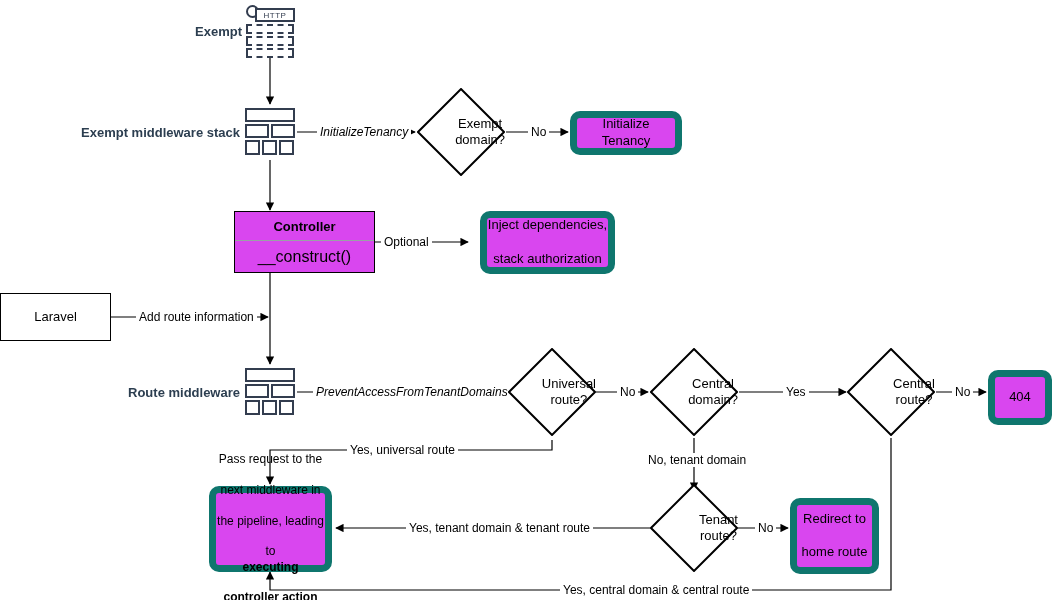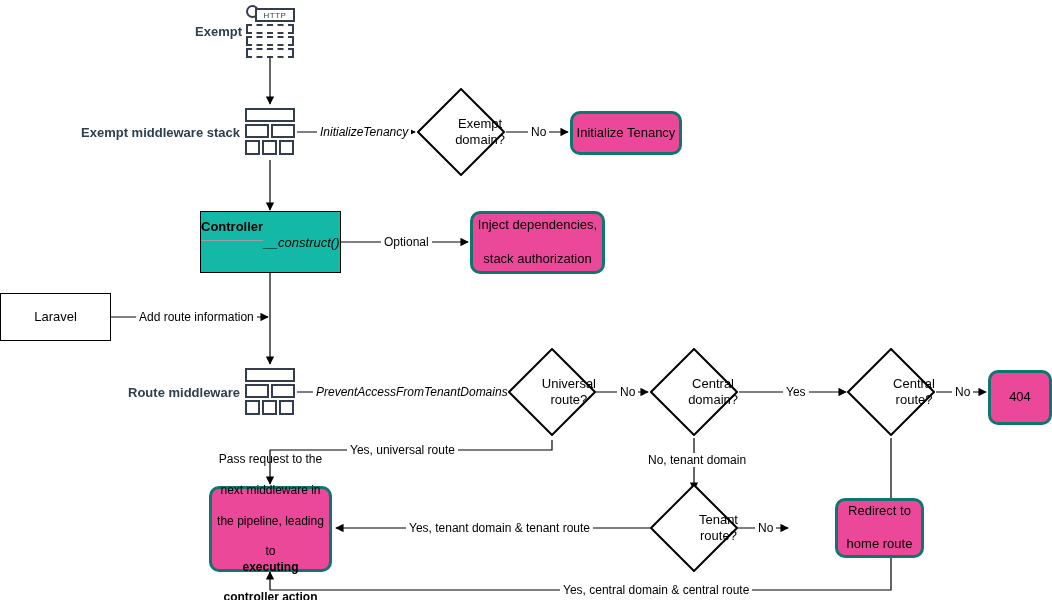--- a/index.html
+++ b/index.html
@@ -26,23 +26,23 @@
   .rect-node{
     border:1px solid #000;
     background:#fff;
     display:flex;align-items:center;justify-content:center;
     font-size:13px;color:#000;
     text-align:center;line-height:1.25;
   }
 
   
   .round-node{
-    border:3px solid #0f766e;
+    border:7px solid #0f766e;
     border-radius:10px;
-    background:#ec4899;
+    background:#d946ef;
     display:flex;align-items:center;justify-content:center;
     font-size:13px;color:#000;
     text-align:center;line-height:1.3;
   }
   .round-node span{display:block;}
 
   
   .diamond{
     display:flex;align-items:center;justify-content:flex-end;
   }
@@ -51,33 +51,33 @@
     font-size:13px;color:#000;text-align:center;line-height:1.25;
   }
   .diamond .dshape{
     position:absolute;left:0;top:0;width:100%;height:100%;
     z-index:1;
   }
 
   
   .uml{
     border:1px solid #000;
-    background:#14b8a6;
-    display:flex;flex-direction:row;
+    background:#d946ef;
+    display:flex;flex-direction:column;margin-left:34px;
   }
   .uml-title{
     height:28px;
     display:flex;align-items:center;justify-content:center;
     font-size:13px;font-weight:bold;color:#000;
     border-bottom:1px solid #9aa0a6;
   }
   .uml-row{
     flex:1;
     display:flex;align-items:center;justify-content:center;
-    font-size:13px;color:#000;font-style:italic;
+    font-size:16px;color:#000;
   }
 
   
   .side-label{
     position:absolute;
     font-size:13px;font-weight:bold;color:#2c3e50;
     white-space:nowrap;text-align:right;
   }
 
   
@@ -219,21 +219,21 @@
     <span>Initialize Tenancy</span>
   </div>
 
   <div class="node uml" style="left:200px;top:211px;width:141px;height:62px;">
     <div class="uml-title">Controller</div>
     <div class="uml-row">__construct()</div>
   </div>
 
   <div class="edge-label" style="left:381px;top:235px;">Optional</div>
 
-  <div class="node round-node" style="left:470px;top:211px;width:135px;height:63px;">
+  <div class="node round-node" style="left:480px;top:211px;width:135px;height:63px;">
     <div>
       <span>Inject dependencies,</span><br>
       <span>stack authorization</span>
     </div>
   </div>
 
   <div class="node rect-node" style="left:0px;top:293px;width:111px;height:48px;">
     <span>Laravel</span>
   </div>
 
@@ -301,21 +301,21 @@
       <polygon points="44,1 87,44 44,87 1,44" fill="#fff" stroke="#000" stroke-width="2"></polygon>
     </svg>
     <div class="dtext">
       <span>Tenant</span><br>
       <span>route?</span>
     </div>
   </div>
 
   <div class="edge-label" style="left:755px;top:521px;">No</div>
 
-  <div class="node round-node" style="left:790px;top:498px;width:89px;height:60px;margin-left:45px;">
+  <div class="node round-node" style="left:790px;top:498px;width:89px;height:76px;">
     <div>
       <span>Redirect to</span><br>
       <span>home route</span>
     </div>
   </div>
 
   <div class="edge-label" style="left:406px;top:521px;">Yes, tenant domain &amp; tenant route</div>
 
   <div class="node round-node" style="left:209px;top:486px;width:123px;height:86px;font-size:12px;">
     <div style="line-height:1.28;">

